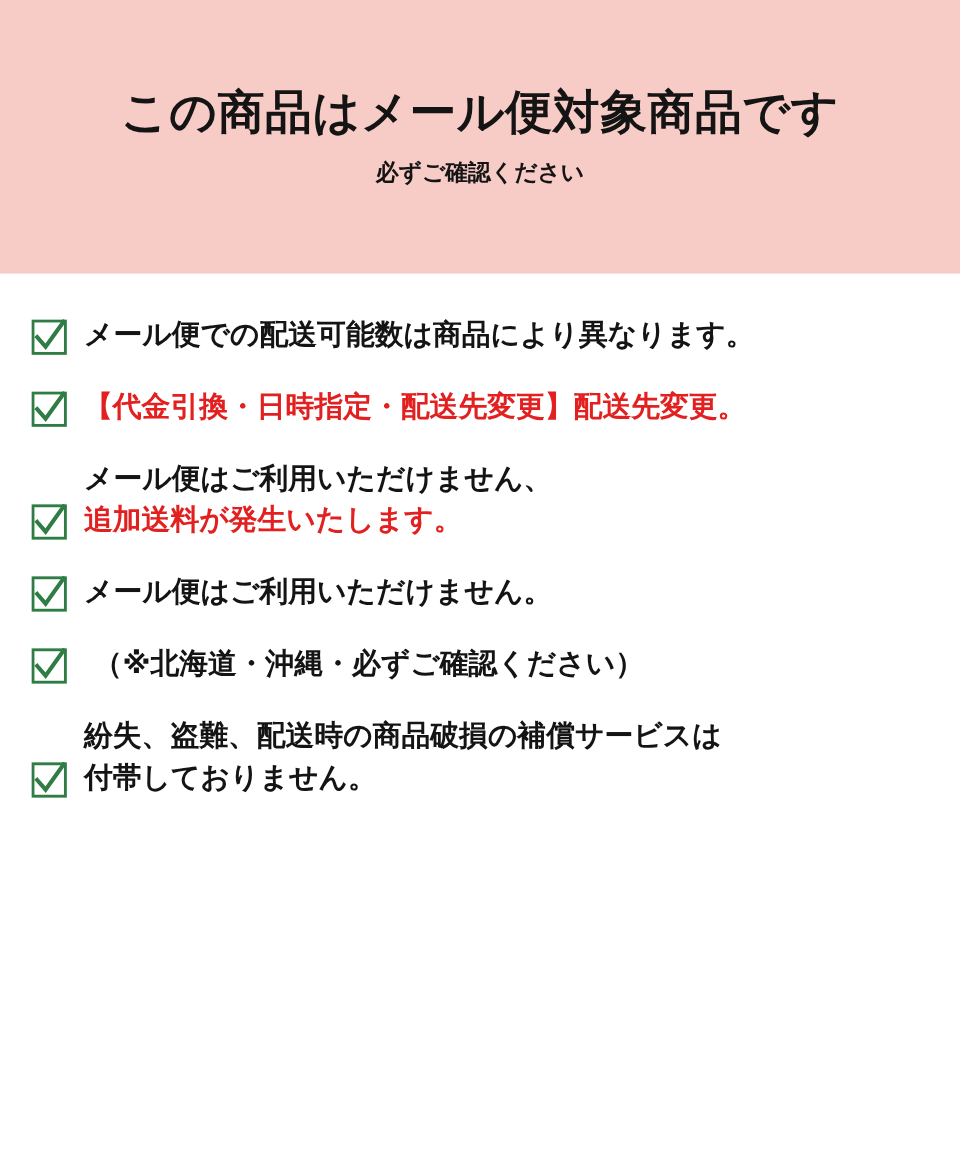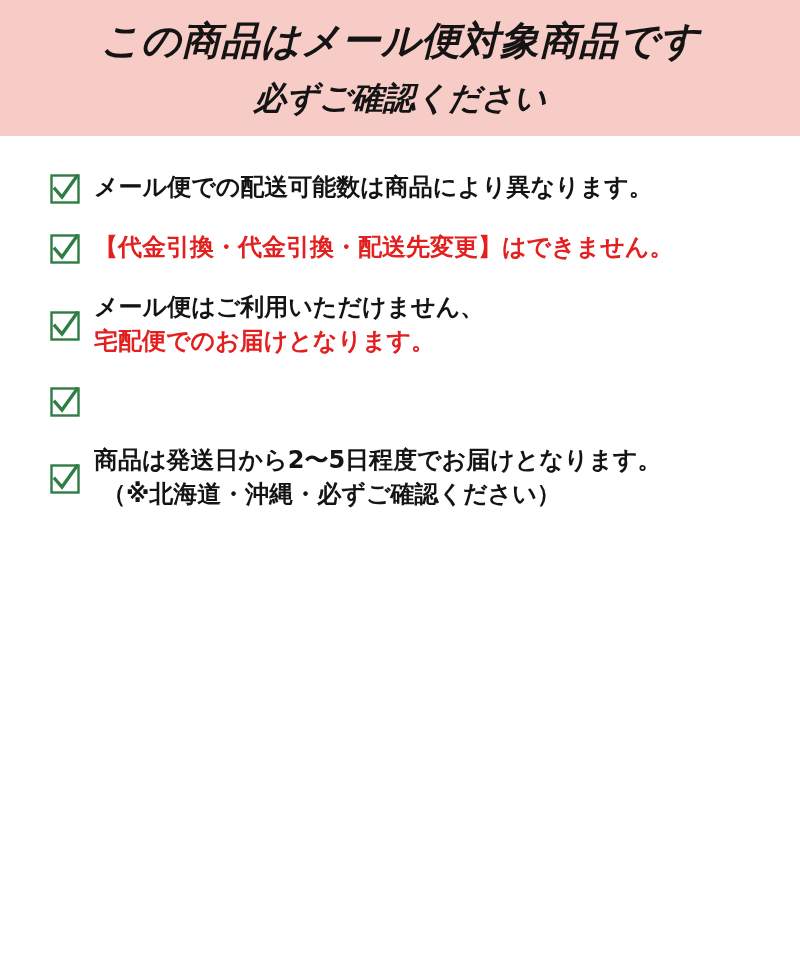--- a/index.html
+++ b/index.html
@@ -17,55 +17,53 @@
   .page {
     width: 800px;
     height: 960px;
     position: relative;
     box-sizing: border-box;
   }
   
   .banner {
     background: #f8ccc6;
     width: 100%;
-    height: 136px;
+    height: 228px;
     box-sizing: border-box;
     display: flex;
     flex-direction: column;
     align-items: center;
     justify-content: center;
-    font-style: italic;
   }
   .banner-title {
     font-size: 39px;
     font-weight: bold;
     letter-spacing: 0.5px;
     color: #141414;
     line-height: 1.2;
     margin: 0 0 14px 0;
     text-align: center;
   }
   .banner-sub {
-    font-size: 32px;
+    font-size: 19px;
     font-weight: bold;
     color: #141414;
     line-height: 1.2;
     margin: 0;
     text-align: center;
   }
   
   .list {
     padding: 34px 30px 0 26px;
     box-sizing: border-box;
   }
   .item {
     display: flex;
-    align-items: center;
+    align-items: flex-end;
     margin-bottom: 26px;
-    margin-left: 24px;
   }
   .check {
     flex: 0 0 auto;
     width: 30px;
     height: 30px;
     margin-right: 14px;
     margin-top: 3px;
     position: relative;
   }
   .check svg {
@@ -112,52 +110,64 @@
         </div>
       </div>
       <div class="item">
         <span class="check">
           <svg width="30" height="30" viewBox="0 0 30 30" aria-hidden="true">
             <rect x="1.5" y="1.5" width="27" height="27" fill="none" stroke="#2f7d44" stroke-width="2.4"></rect>
             <path d="M5 15 L12 23 L27 2" fill="none" stroke="#2f7d44" stroke-width="3.4" stroke-linecap="square"></path>
           </svg>
         </span>
         <div class="lines">
-          <div class="line red">【代金引換・代金引換・配送先変更】はできません。</div>
+          <div class="line red">【代金引換・日時指定・配送先変更】配送先変更。</div>
         </div>
       </div>
       <div class="item">
         <span class="check">
           <svg width="30" height="30" viewBox="0 0 30 30" aria-hidden="true">
             <rect x="1.5" y="1.5" width="27" height="27" fill="none" stroke="#2f7d44" stroke-width="2.4"></rect>
             <path d="M5 15 L12 23 L27 2" fill="none" stroke="#2f7d44" stroke-width="3.4" stroke-linecap="square"></path>
           </svg>
         </span>
         <div class="lines">
           <div class="line">メール便はご利用いただけません、</div>
-          <div class="line red">宅配便でのお届けとなります。</div>
+          <div class="line red">追加送料が発生いたします。</div>
         </div>
       </div>
       <div class="item">
         <span class="check">
           <svg width="30" height="30" viewBox="0 0 30 30" aria-hidden="true">
             <rect x="1.5" y="1.5" width="27" height="27" fill="none" stroke="#2f7d44" stroke-width="2.4"></rect>
             <path d="M5 15 L12 23 L27 2" fill="none" stroke="#2f7d44" stroke-width="3.4" stroke-linecap="square"></path>
           </svg>
         </span>
         <div class="lines">
+          <div class="line">メール便はご利用いただけません。</div>
         </div>
       </div>
       <div class="item">
         <span class="check">
           <svg width="30" height="30" viewBox="0 0 30 30" aria-hidden="true">
             <rect x="1.5" y="1.5" width="27" height="27" fill="none" stroke="#2f7d44" stroke-width="2.4"></rect>
             <path d="M5 15 L12 23 L27 2" fill="none" stroke="#2f7d44" stroke-width="3.4" stroke-linecap="square"></path>
           </svg>
         </span>
         <div class="lines">
-          <div class="line">商品は発送日から2〜5日程度でお届けとなります。</div>
           <div class="line indent">（※北海道・沖縄・必ずご確認ください）</div>
+        </div>
+      </div>
+      <div class="item">
+        <span class="check">
+          <svg width="30" height="30" viewBox="0 0 30 30" aria-hidden="true">
+            <rect x="1.5" y="1.5" width="27" height="27" fill="none" stroke="#2f7d44" stroke-width="2.4"></rect>
+            <path d="M5 15 L12 23 L27 2" fill="none" stroke="#2f7d44" stroke-width="3.4" stroke-linecap="square"></path>
+          </svg>
+        </span>
+        <div class="lines">
+          <div class="line">紛失、盗難、配送時の商品破損の補償サービスは</div>
+          <div class="line">付帯しておりません。</div>
         </div>
       </div>
     </div>
 
 </div>
 
 </body></html>

